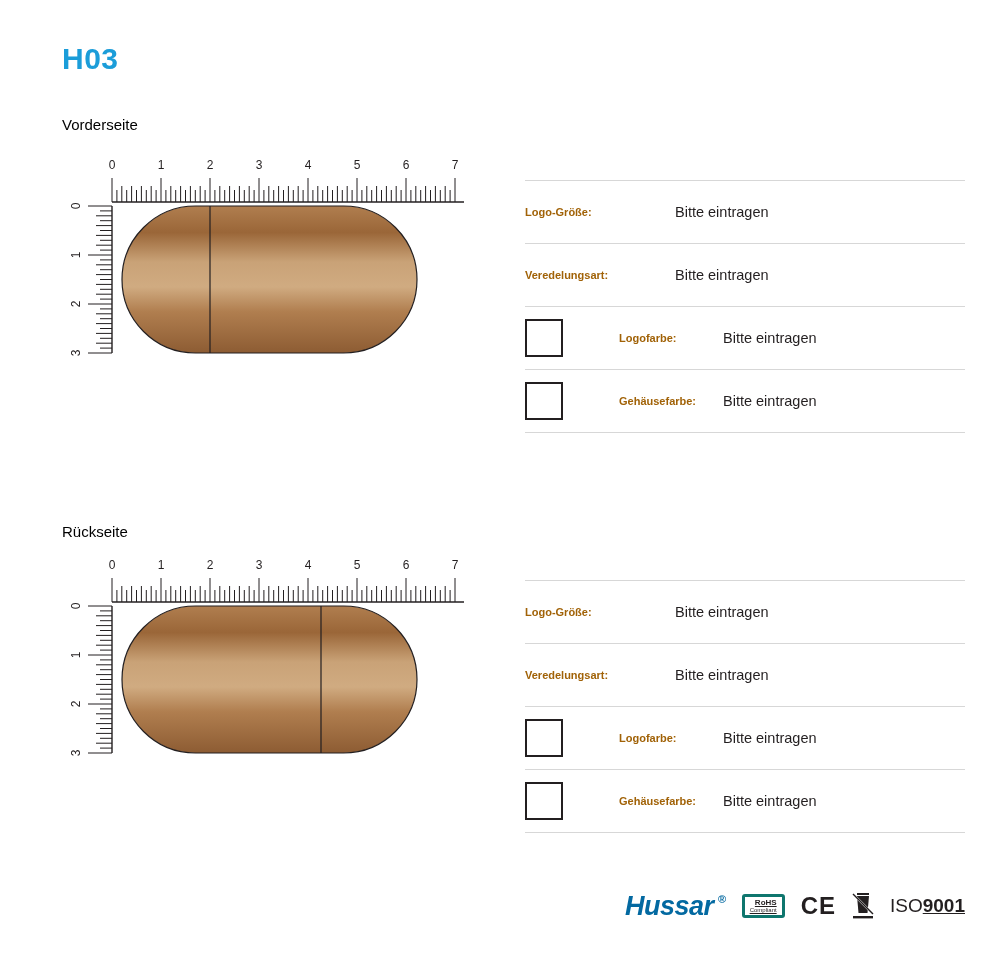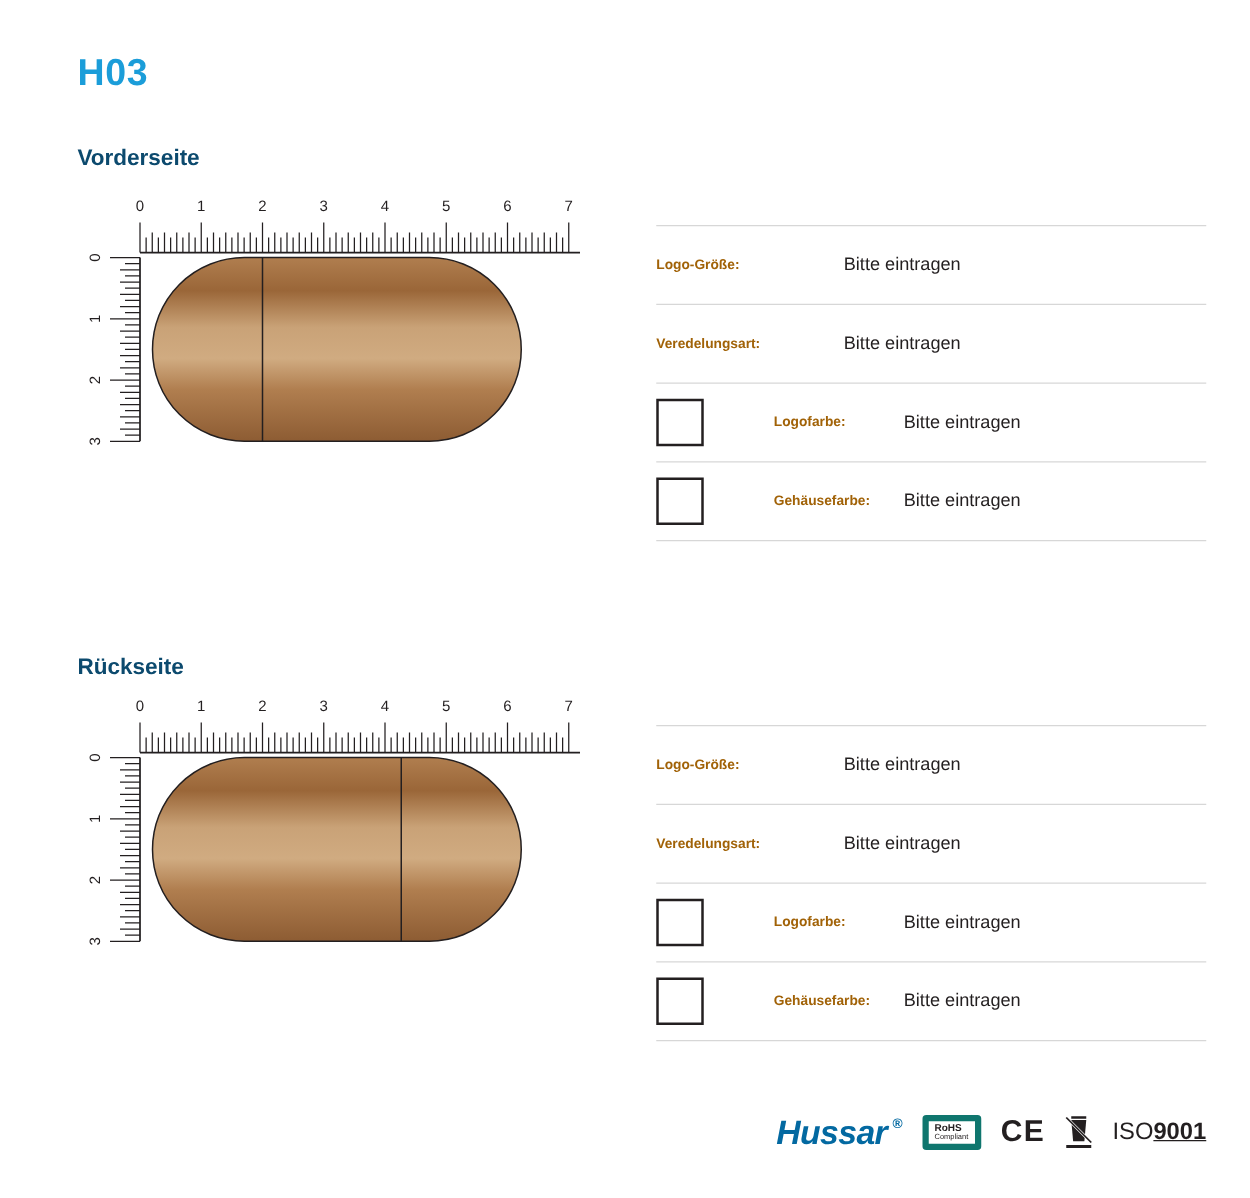--- a/index.html
+++ b/index.html
@@ -30,23 +30,23 @@
     top: 42px;
     font-size: 30px;
     font-weight: bold;
     color: #1b9dd9;
     letter-spacing: 0.5px;
   }
 
   
   .section-heading {
     position: absolute;
-    font-size: 18px;
-    font-weight: bold;
-    color: #0c4a6e;
+    font-size: 15px;
+    font-weight: normal;
+    color: #000000;
   }
   #heading-front { left: 62px; top: 116px; }
   #heading-back  { left: 62px; top: 523px; }
 
   
   .drawing {
     position: absolute;
     width: 430px;
     height: 240px;
   }
@@ -121,28 +121,29 @@
   }
   .brand-logo .reg {
     position: absolute;
     top: 2px;
     right: 0;
     font-size: 11px;
     font-style: normal;
     font-weight: bold;
   }
   .rohs-badge {
-    border: 5px solid #0f766e;
+    border: 3px solid #0f766e;
     border-radius: 3px;
     padding: 2px 5px;
     line-height: 1.02;
-    text-align: left;
+    text-align: right;
     font-size: 8px;
     font-weight: bold;
     color: #231f20;
+    text-decoration: underline;
   }
   .rohs-badge .rohs-sub {
     font-size: 6px;
     font-weight: normal;
     display: block;
   }
   .ce-mark {
     font-size: 24px;
     font-weight: bold;
     color: #231f20;

